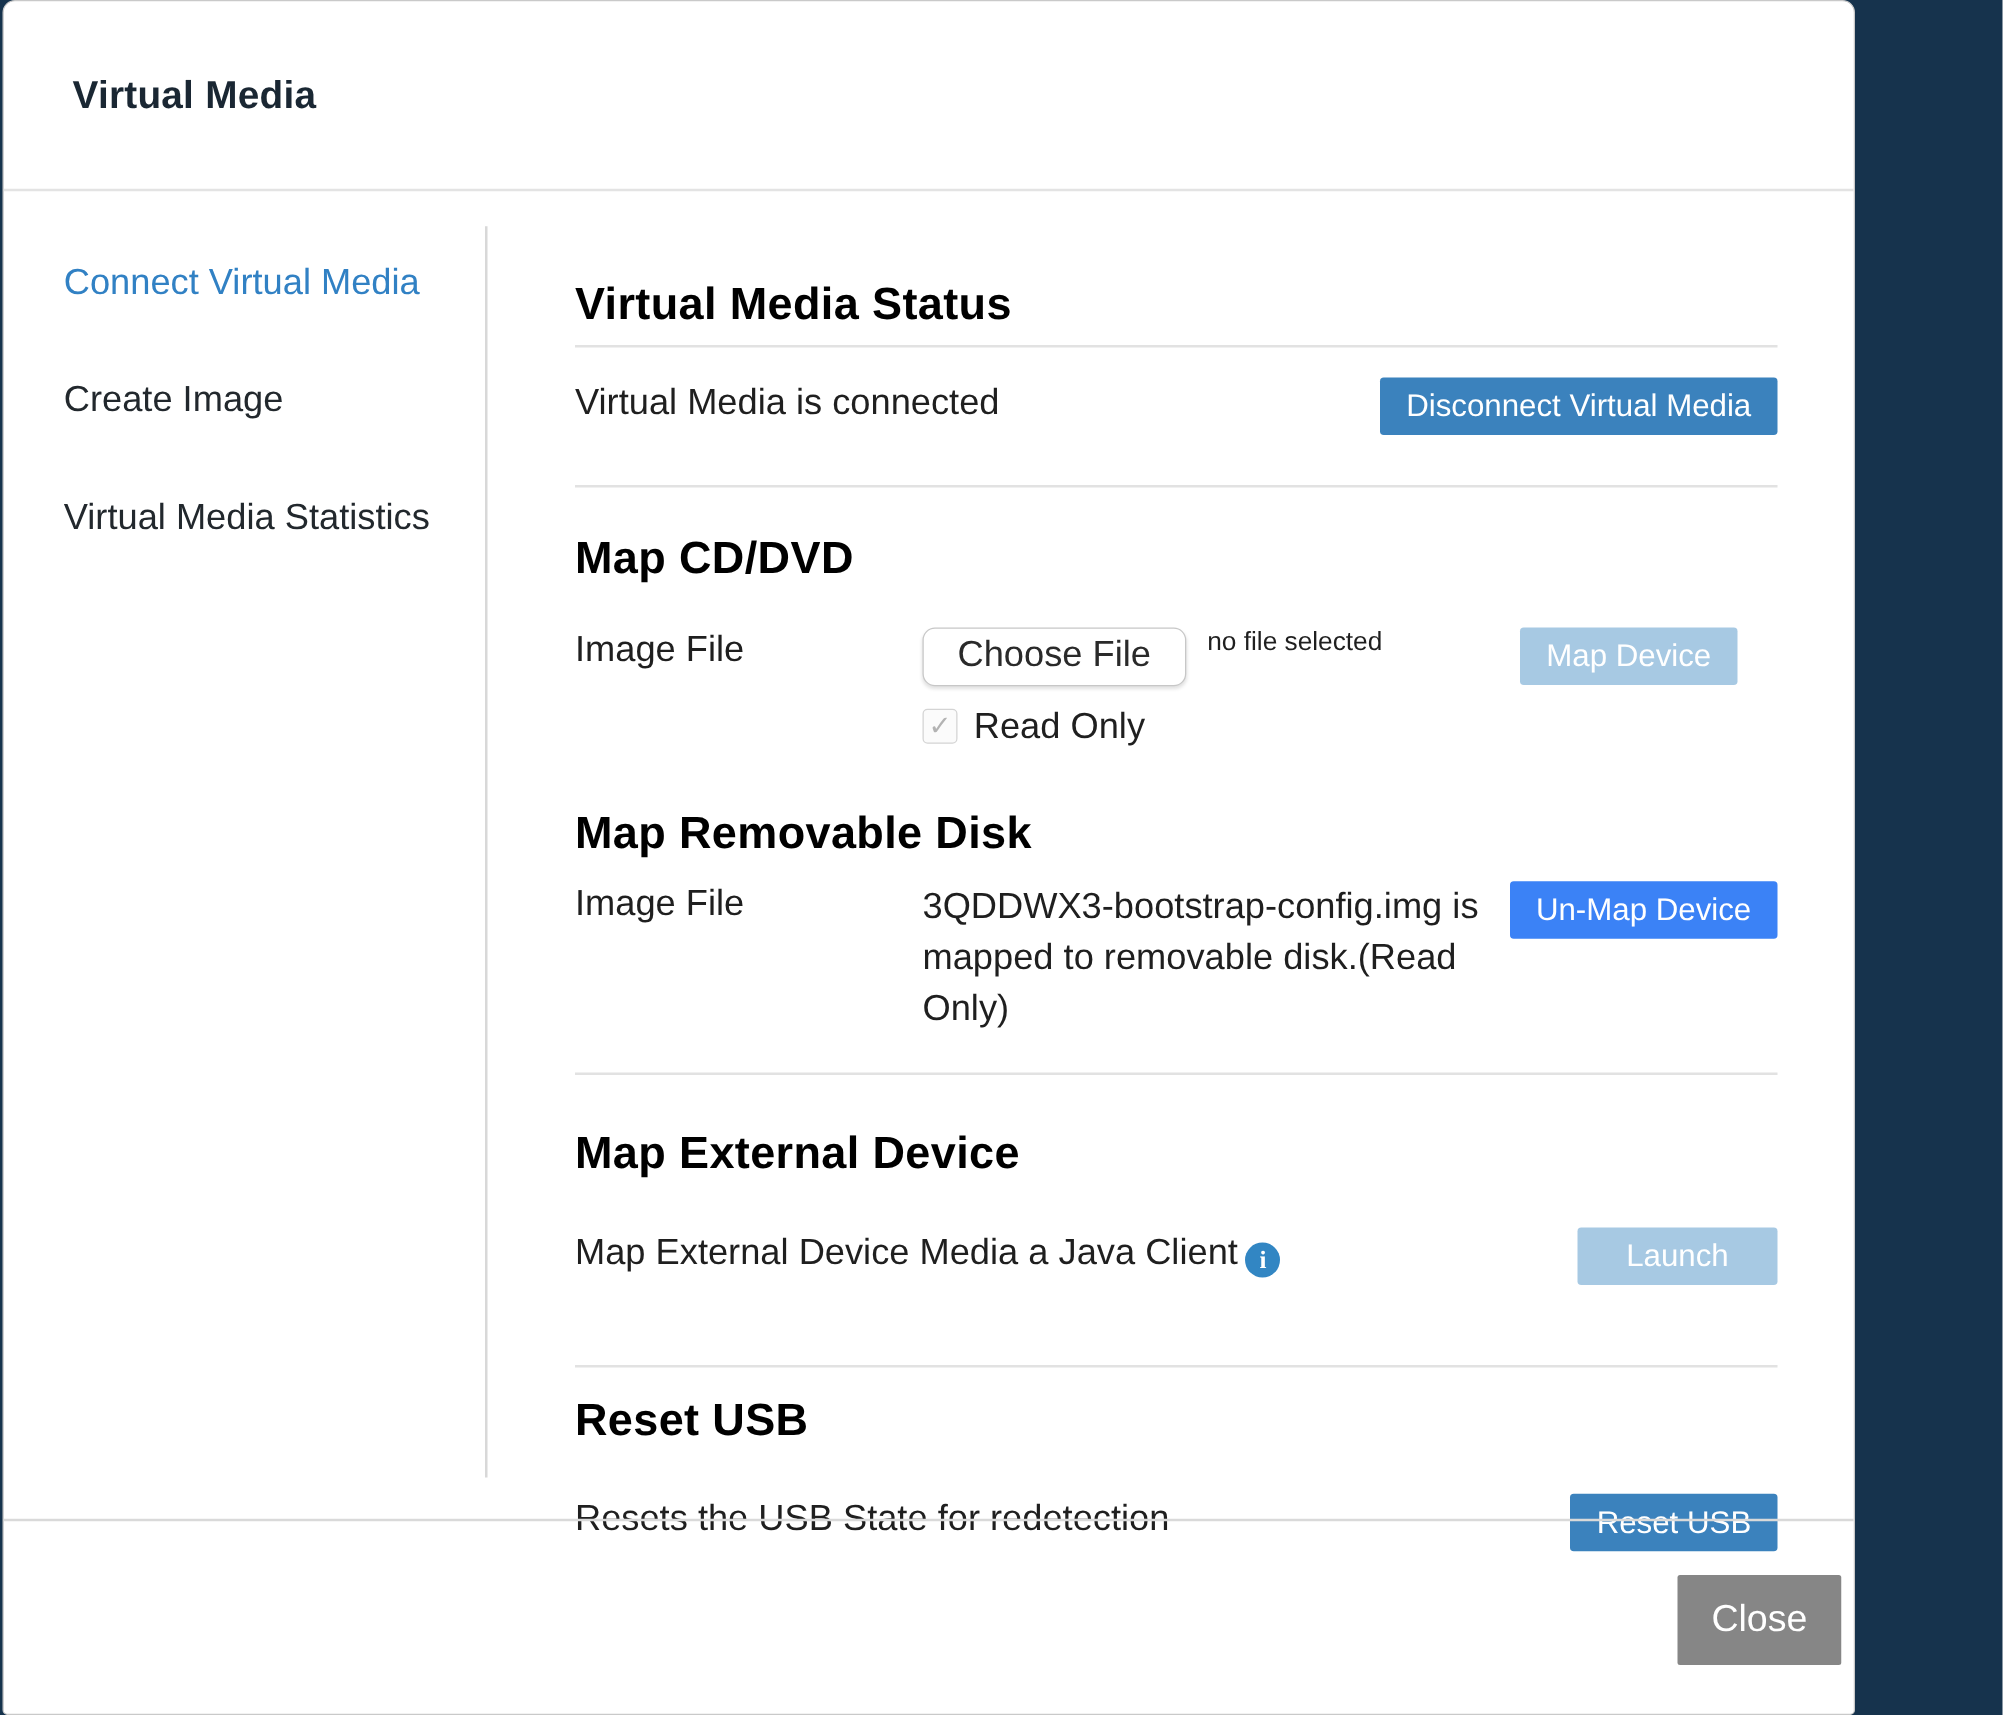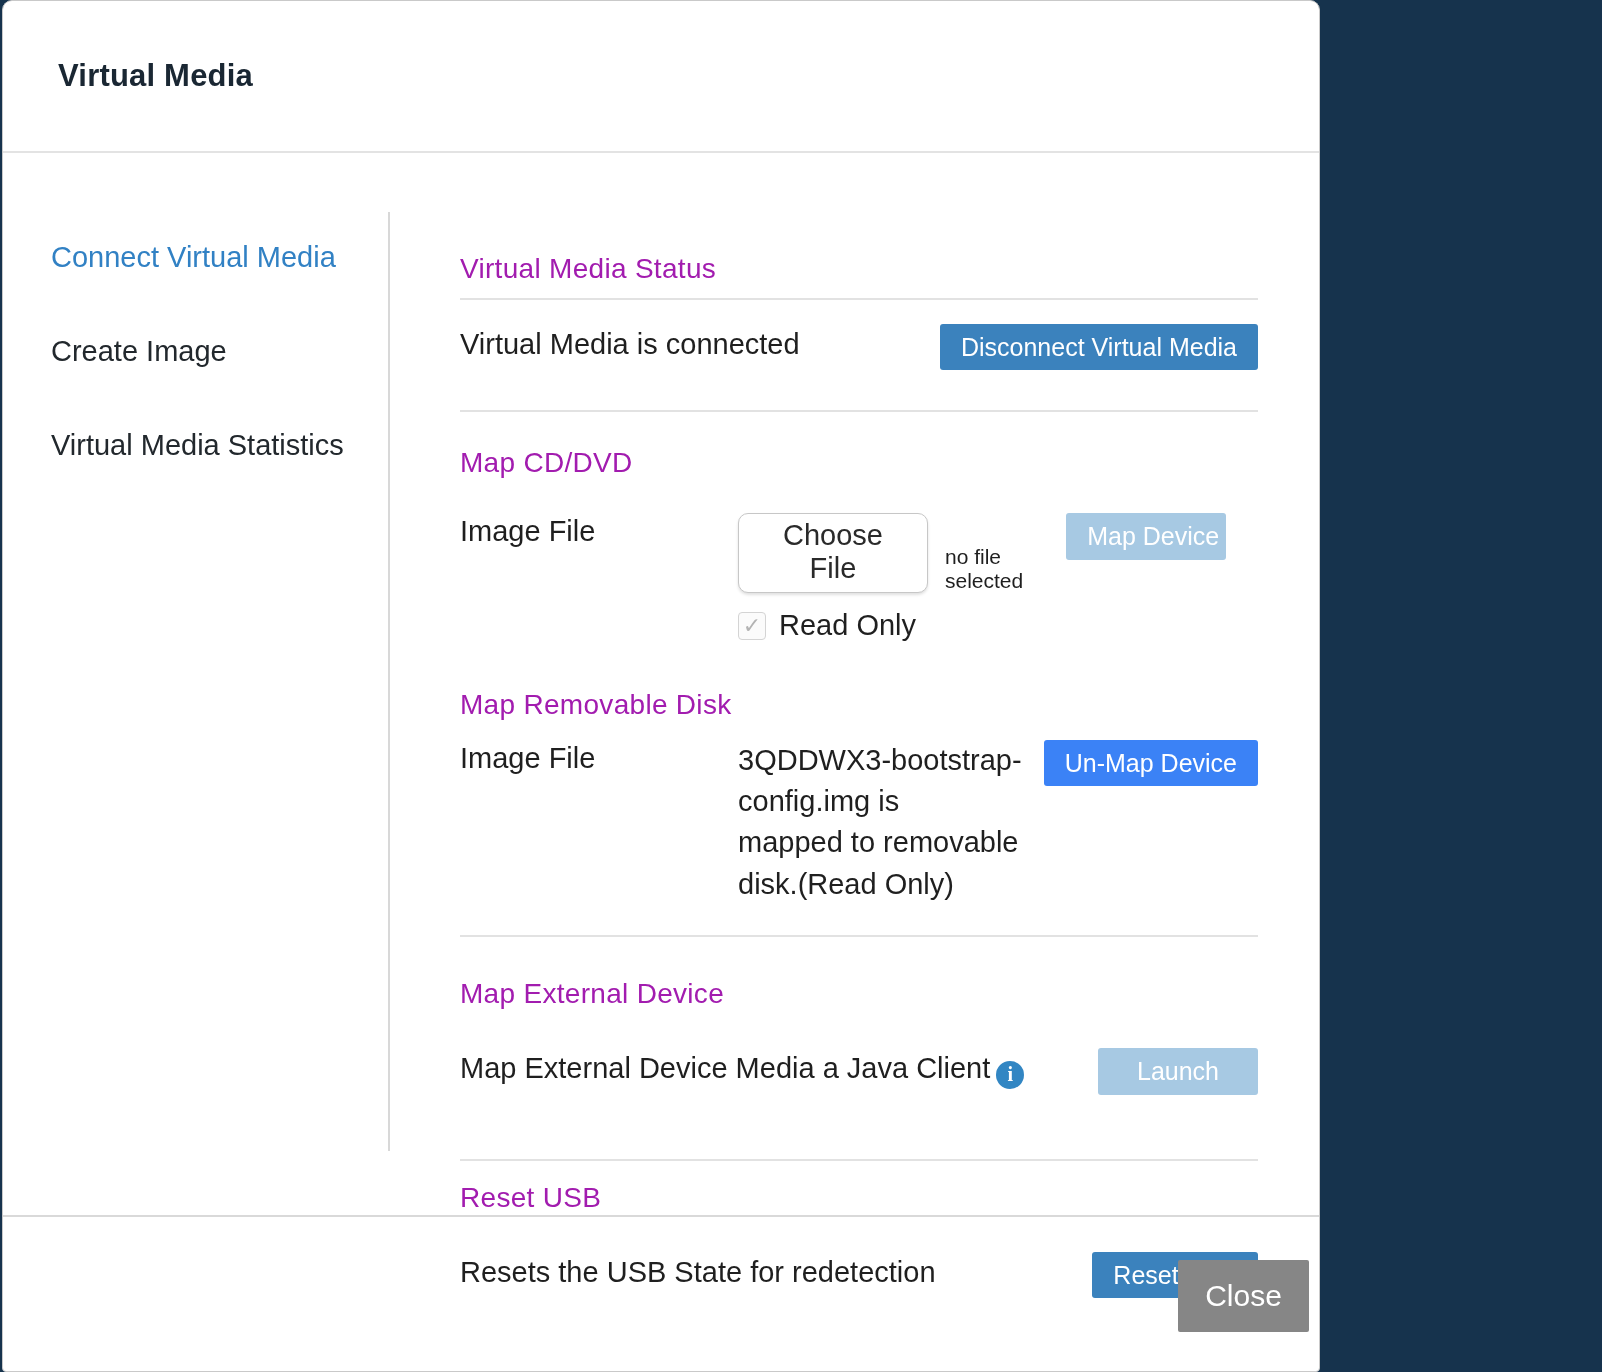--- a/index.html
+++ b/index.html
@@ -4,28 +4,27 @@
 <style>
   * { margin: 0; padding: 0; box-sizing: border-box; }
   html, body { width: 1602px; height: 1372px; }
   body {
     background: #16334d;
     font-family: "Liberation Sans", "DejaVu Sans", sans-serif;
     overflow: hidden;
   }
   .dialog {
     position: absolute;
-    left: 2px; top: 0; width: 1318px; height: 1372px;
+    left: 2px; top: 0; width: 1482px; height: 1372px;
     background: #ffffff;
     border: 1px solid #c9c9c9;
     border-radius: 10px 10px 4px 4px;
     display: flex;
     flex-direction: column;
     overflow: hidden;
-    gap: 31px;
   }
   
   .dialog-header {
     height: 152px;
     flex: 0 0 152px;
     border-bottom: 2px solid #e3e3e3;
     display: flex;
     align-items: center;
     padding-left: 55px;
   }
@@ -59,23 +58,23 @@
     margin-bottom: 62px;
     cursor: pointer;
     line-height: 1.1;
   }
   .nav-item.active { color: #3181c4; }
   .content {
     flex: 1 1 auto;
     padding: 68px 61px 0 70px;
   }
   .section-heading {
-    font-size: 28px;
-    font-weight: normal;
-    color: #a21caf;
+    font-size: 36px;
+    font-weight: bold;
+    color: #000000;
     line-height: 1.2;
     letter-spacing: 0.3px;
   }
   .hr {
     height: 2px;
     background: #e2e2e2;
     width: 100%;
   }
   .hr.under-heading { margin-top: 12px; }
   .row {
@@ -121,21 +120,21 @@
     border-radius: 10px;
     padding: 5px 27px 7px 27px;
     box-shadow: 0 2px 3px rgba(0,0,0,0.12);
     cursor: pointer;
   }
   .no-file-text {
     font-size: 21px;
     color: #1f1f1f;
     margin-left: 17px;
   }
-  .file-row { display: flex; align-items: flex-end; }
+  .file-row { display: flex; align-items: flex-start; }
   .readonly-row {
     display: flex;
     align-items: center;
     margin-top: 16px;
   }
   .checkbox {
     width: 28px; height: 28px;
     border: 1px solid #d4d4d4;
     border-radius: 4px;
     background: #fbfbfb;

